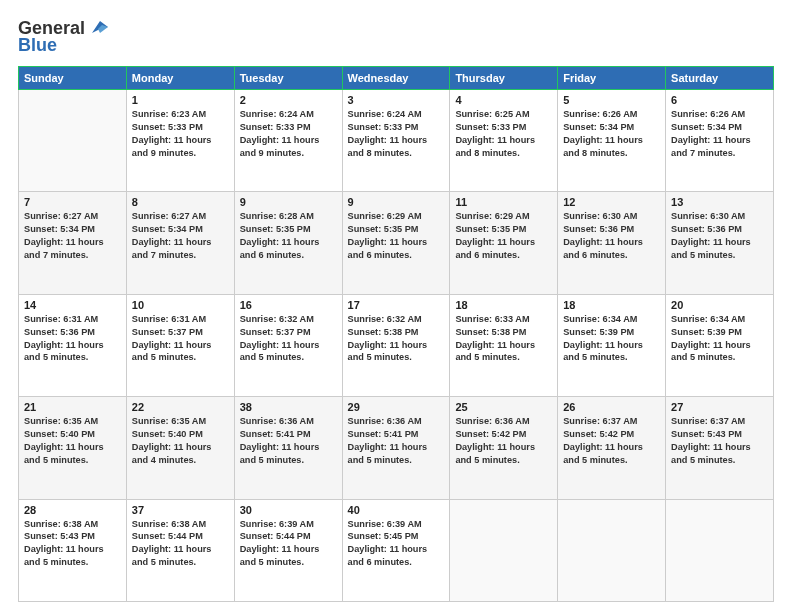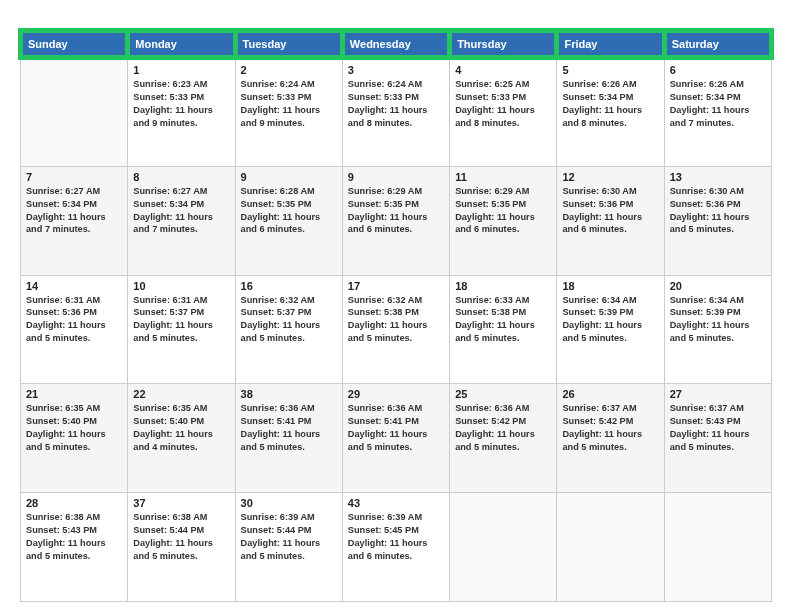--- a/index.html
+++ b/index.html
@@ -52,21 +52,21 @@
       flex: 1;
       font-size: 10px;
     }
     .calendar-table th {
       background: #2e6db4;
       color: #fff;
       text-align: left;
       padding: 5px 5px;
       font-size: 11px;
       font-weight: bold;
-      border: 5px solid #22c55e;
+      border: 1px solid #22c55e;
     }
     .calendar-table td {
       border: 1px solid #ccc;
       vertical-align: top;
       padding: 4px 5px;
       width: 107px;
       height: 82px;
     }
     .cell-day {
       font-weight: bold;
@@ -92,20 +92,30 @@
     }
     .calendar-table thead tr th {
       background: #2e6db4;
     }
   </style>
 </head>
 <body>
 
 <div class="page">
   <div class="header">
+    <div class="logo">
+      <div class="logo-row">
+        <span style="font-size:18px;font-weight:bold;color:#333;">General</span>
+        <svg width="22" height="18" viewBox="0 0 22 18" style="margin-left:3px;margin-top:-2px;">
+          <polygon points="4,14 12,2 20,8 12,10" fill="#2e6db4"></polygon>
+          <polygon points="10,10 14,6 20,8 12,14" fill="#5a9fd4"></polygon>
+        </svg>
+      </div>
+      <span style="font-size:18px;font-weight:bold;color:#2e6db4;margin-top:-4px;">Blue</span>
+    </div>
   </div>
 
   <table class="calendar-table">
     <thead>
       <tr>
         <th>Sunday</th>
         <th>Monday</th>
         <th>Tuesday</th>
         <th>Wednesday</th>
         <th>Thursday</th>
@@ -238,21 +248,21 @@
           </td>
           <td>
             <span class="cell-day">37</span>
             <div class="cell-info">Sunrise: 6:38 AM<br>Sunset: 5:44 PM<br>Daylight: 11 hours and 5 minutes.</div>
           </td>
           <td>
             <span class="cell-day">30</span>
             <div class="cell-info">Sunrise: 6:39 AM<br>Sunset: 5:44 PM<br>Daylight: 11 hours and 5 minutes.</div>
           </td>
           <td>
-            <span class="cell-day">43</span>
+            <span class="cell-day">40</span>
             <div class="cell-info">Sunrise: 6:39 AM<br>Sunset: 5:45 PM<br>Daylight: 11 hours and 6 minutes.</div>
           </td>
           <td class="empty-cell" style="background: rgb(249, 249, 249);"></td>
           <td class="empty-cell" style="background: rgb(249, 249, 249);"></td>
           <td class="empty-cell" style="background: rgb(249, 249, 249);"></td>
         </tr>
       </tbody>
   </table>
 </div>
 

